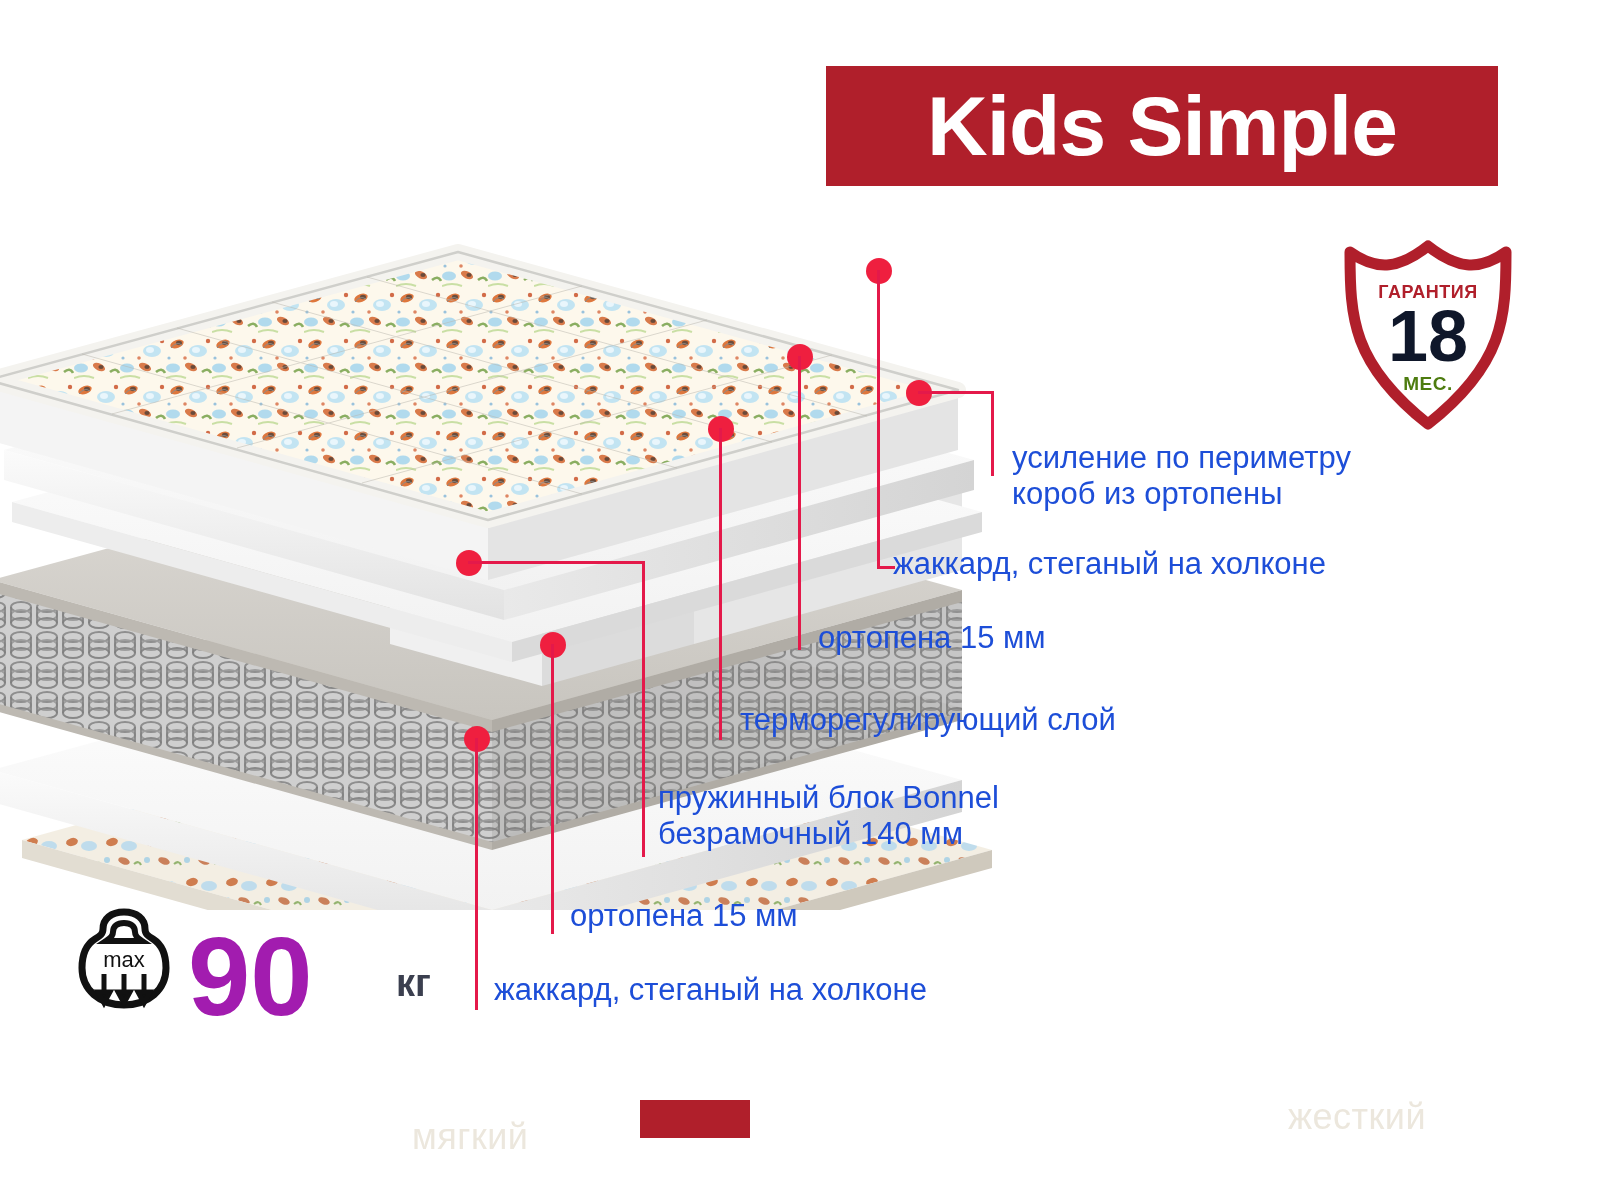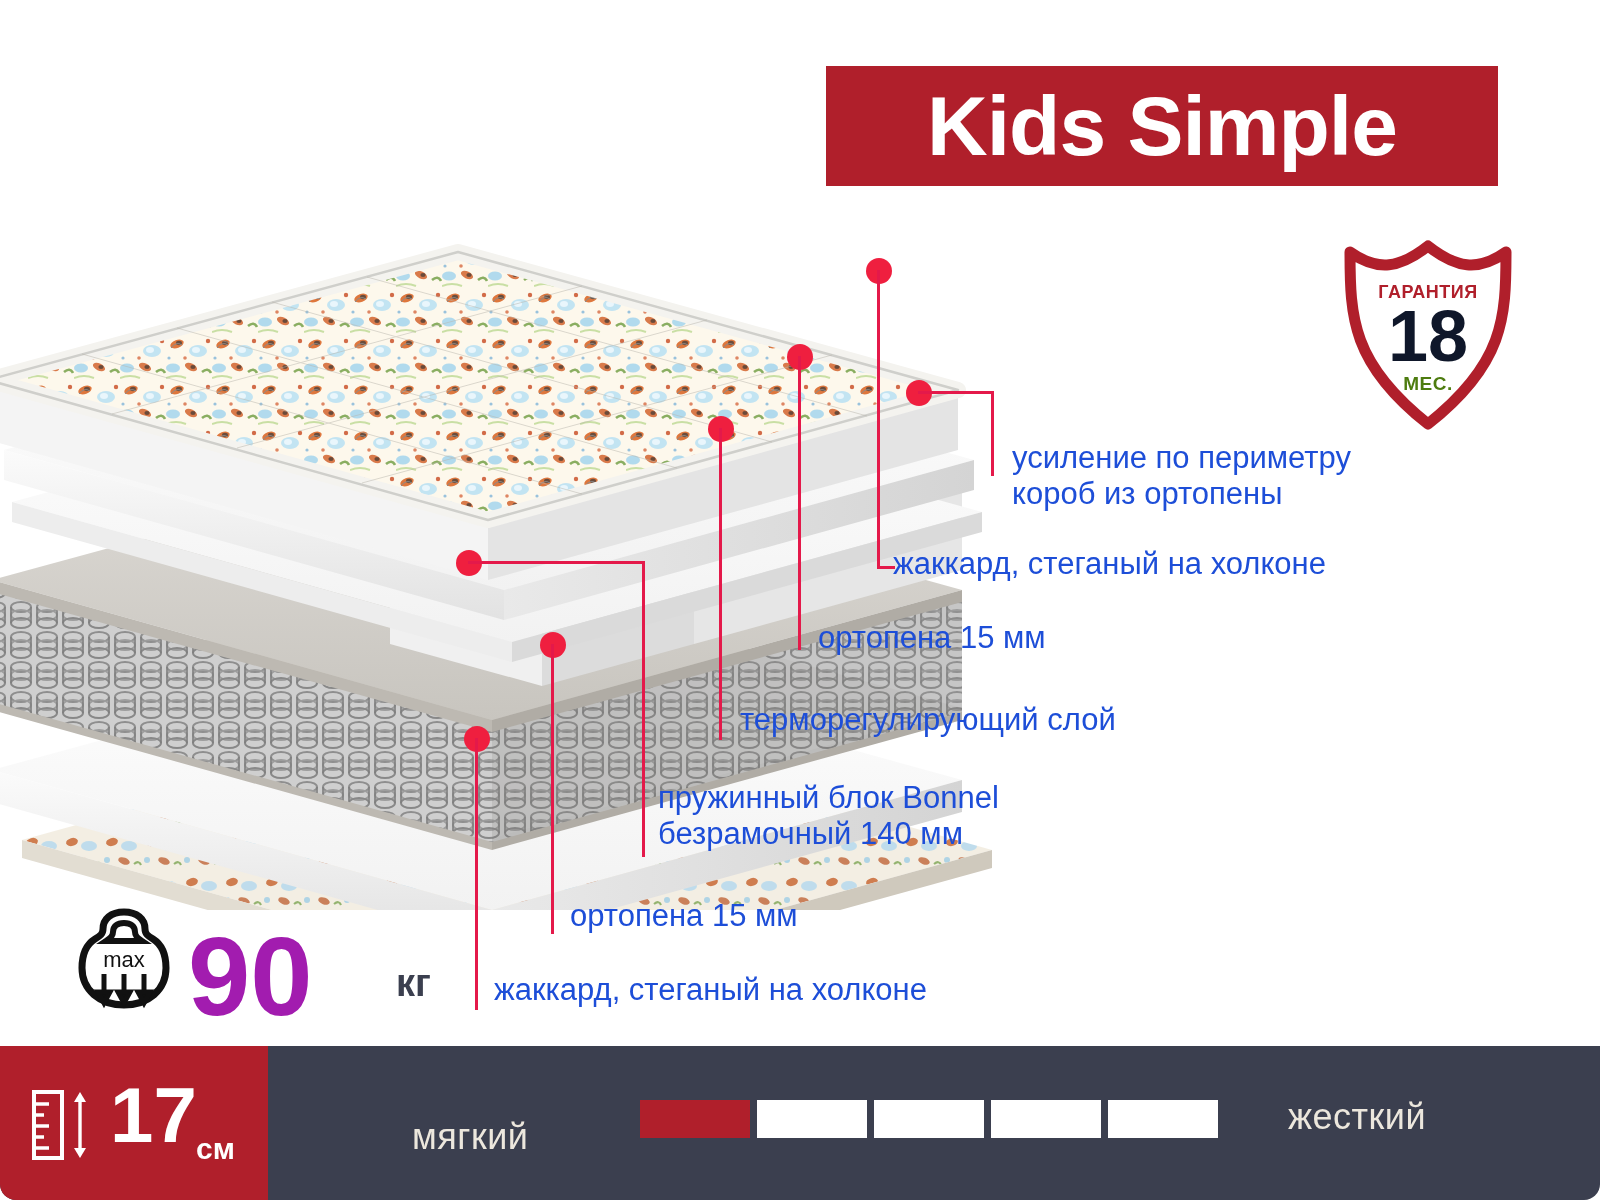--- a/index.html
+++ b/index.html
@@ -270,38 +270,20 @@
         <line x1="46" y1="68" x2="46" y2="88"></line>
           <polygon points="40,86 52,86 46,97"></polygon>
         <line x1="66" y1="68" x2="66" y2="88"></line>
           <polygon points="60,86 72,86 66,97"></polygon>
       </g>
     </svg>
     <span class="num">90</span>
     <span class="unit">кг</span>
   </div>
 
-  <div class="botbar">
-    <div class="redblk"></div>
-    <svg class="ruler" viewBox="0 0 74 74">
-      <rect x="4" y="4" width="28" height="66" fill="none" stroke="#ffffff" stroke-width="4"></rect>
-      <g stroke="#ffffff" stroke-width="3.4">
-        <line x1="4" y1="16" x2="19" y2="16"></line>
-        <line x1="4" y1="27" x2="14" y2="27"></line>
-        <line x1="4" y1="38" x2="19" y2="38"></line>
-        <line x1="4" y1="49" x2="14" y2="49"></line>
-        <line x1="4" y1="60" x2="19" y2="60"></line>
-      </g>
-      <line x1="50" y1="11" x2="50" y2="63" stroke="#ffffff" stroke-width="3.4"></line>
-      <polygon points="44,14 56,14 50,4" fill="#ffffff"></polygon>
-      <polygon points="44,60 56,60 50,70" fill="#ffffff"></polygon>
-    </svg>
-    <span class="h-num">17</span>
-    <span class="h-unit">см</span>
-  </div>
 
   <span class="firm-label" style="left:412px;top:1096px;margin-top:20px;">мягкий</span>
 
   <div class="seg on" style="left:640px;"></div>
   <div class="seg" style="left:757px;"></div>
   <div class="seg" style="left:874px;"></div>
   <div class="seg" style="left:991px;"></div>
   <div class="seg" style="left:1108px;"></div>
 
   <span class="firm-label" style="left:1288px;top:1096px;">жесткий</span>

